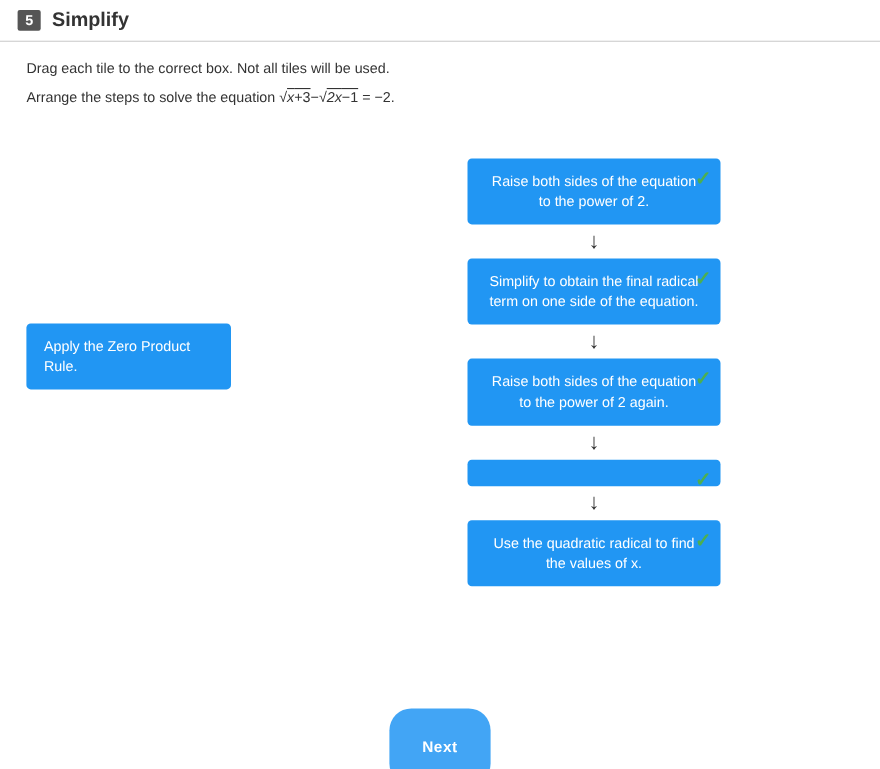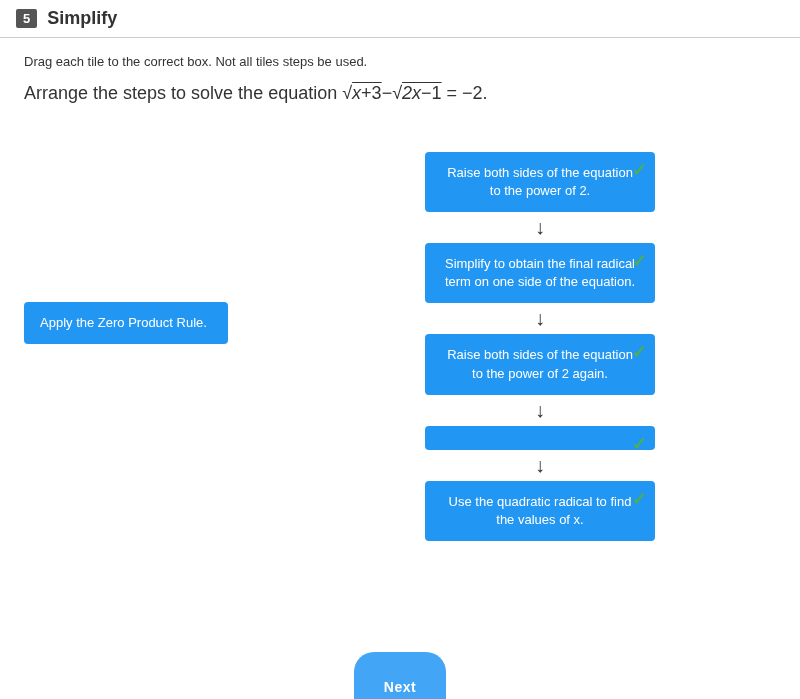--- a/index.html
+++ b/index.html
@@ -36,21 +36,21 @@
 
     
     .instructions {
       padding: 14px 24px 4px 24px;
       font-size: 13px;
       color: #333;
       line-height: 1.6;
     }
     .equation-line {
       margin-top: 6px;
-      font-size: 18px;
+      font-size: 13px;
       color: #333;
     }
 
     
     .main-area {
       display: flex;
       padding: 20px 24px;
       min-height: 520px;
       position: relative;
     }
@@ -86,21 +86,21 @@
       line-height: 1.4;
       text-align: center;
     }
 
     .tile-unused {
       background: #2196F3;
       color: #fff;
       font-size: 13px;
       padding: 12px 16px;
       border-radius: 4px;
-      width: 204px;
+      width: 186px;
       cursor: grab;
       line-height: 1.4;
     }
 
     .checkmark {
       position: absolute;
       top: 6px;
       right: 8px;
       color: #4CAF50;
       font-size: 18px;
@@ -139,21 +139,21 @@
   </style>
 </head>
 <body>
 
 <div class="header">
   <span class="question-number">5</span>
   <span class="correct-label">Simplify</span>
 </div>
 
 <div class="instructions">
-  <div>Drag each tile to the correct box. Not all tiles steps be used.</div>
+  <div>Drag each tile to the correct box. Not all tiles will be used.</div>
   <div class="equation-line">
     <span>Arrange the steps to solve the equation </span>
     
     <span class="math-inline">
       √<span style="text-decoration: overline; font-style:italic;">x</span><span style="text-decoration:overline;">+3</span>−√<span style="text-decoration:overline;font-style:italic;">2x</span><span style="text-decoration:overline;">−1</span> = −2.
     </span>
   </div>
 </div>
 
 <div class="main-area">

